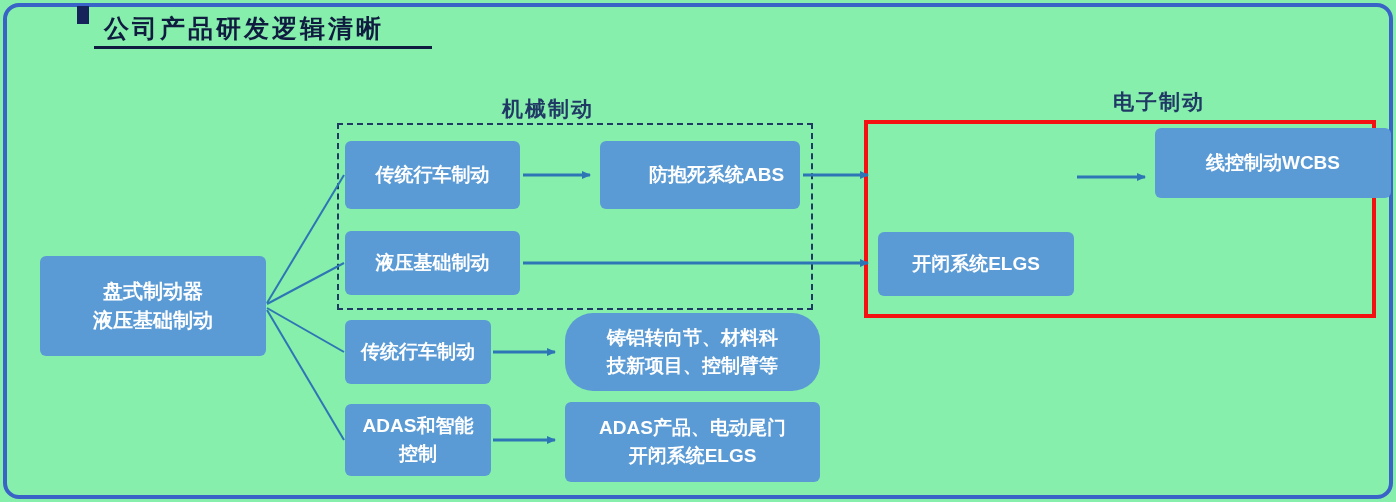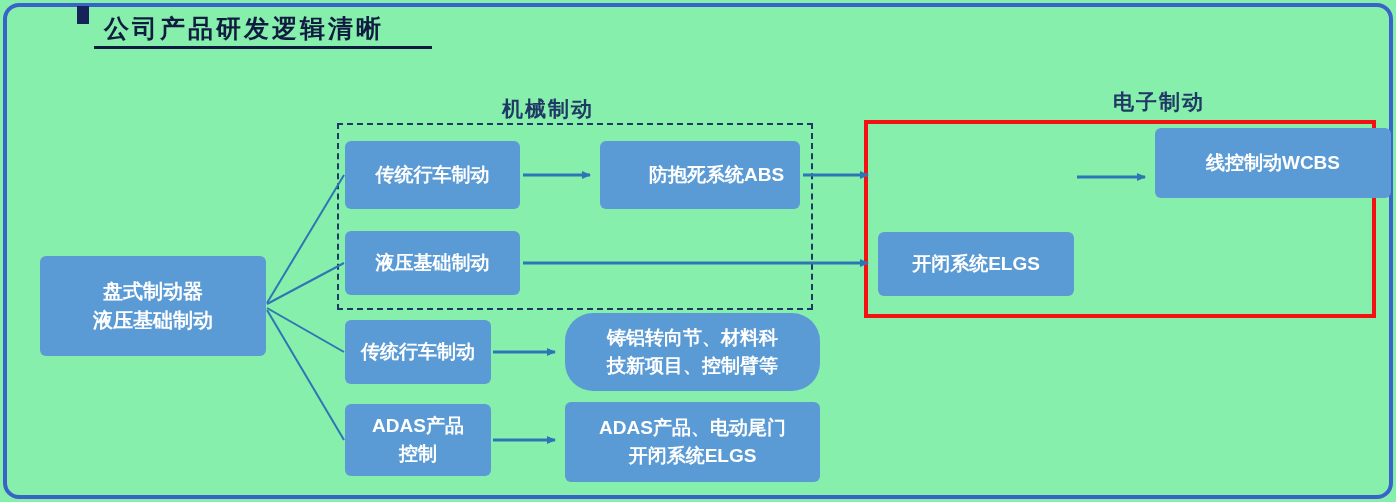--- a/index.html
+++ b/index.html
@@ -96,18 +96,18 @@
   <div class="node n-root">盘式制动器
 液压基础制动</div>
   <div class="node n-serv">传统行车制动</div>
   <div class="node n-abs">防抱死系统ABS</div>
   <div class="node n-wcbs">线控制动WCBS</div>
   <div class="node n-park">液压基础制动</div>
   <div class="node n-epb">开闭系统ELGS</div>
   <div class="node n-chas">传统行车制动</div>
   <div class="node n-cast">铸铝转向节、材料科
 技新项目、控制臂等</div>
-  <div class="node n-adasc">ADAS产品
+  <div class="node n-adasc">ADAS和智能
 控制</div>
   <div class="node n-adasp">ADAS产品、电动尾门
 开闭系统ELGS</div>
 
 </div>
 
 </body></html>

